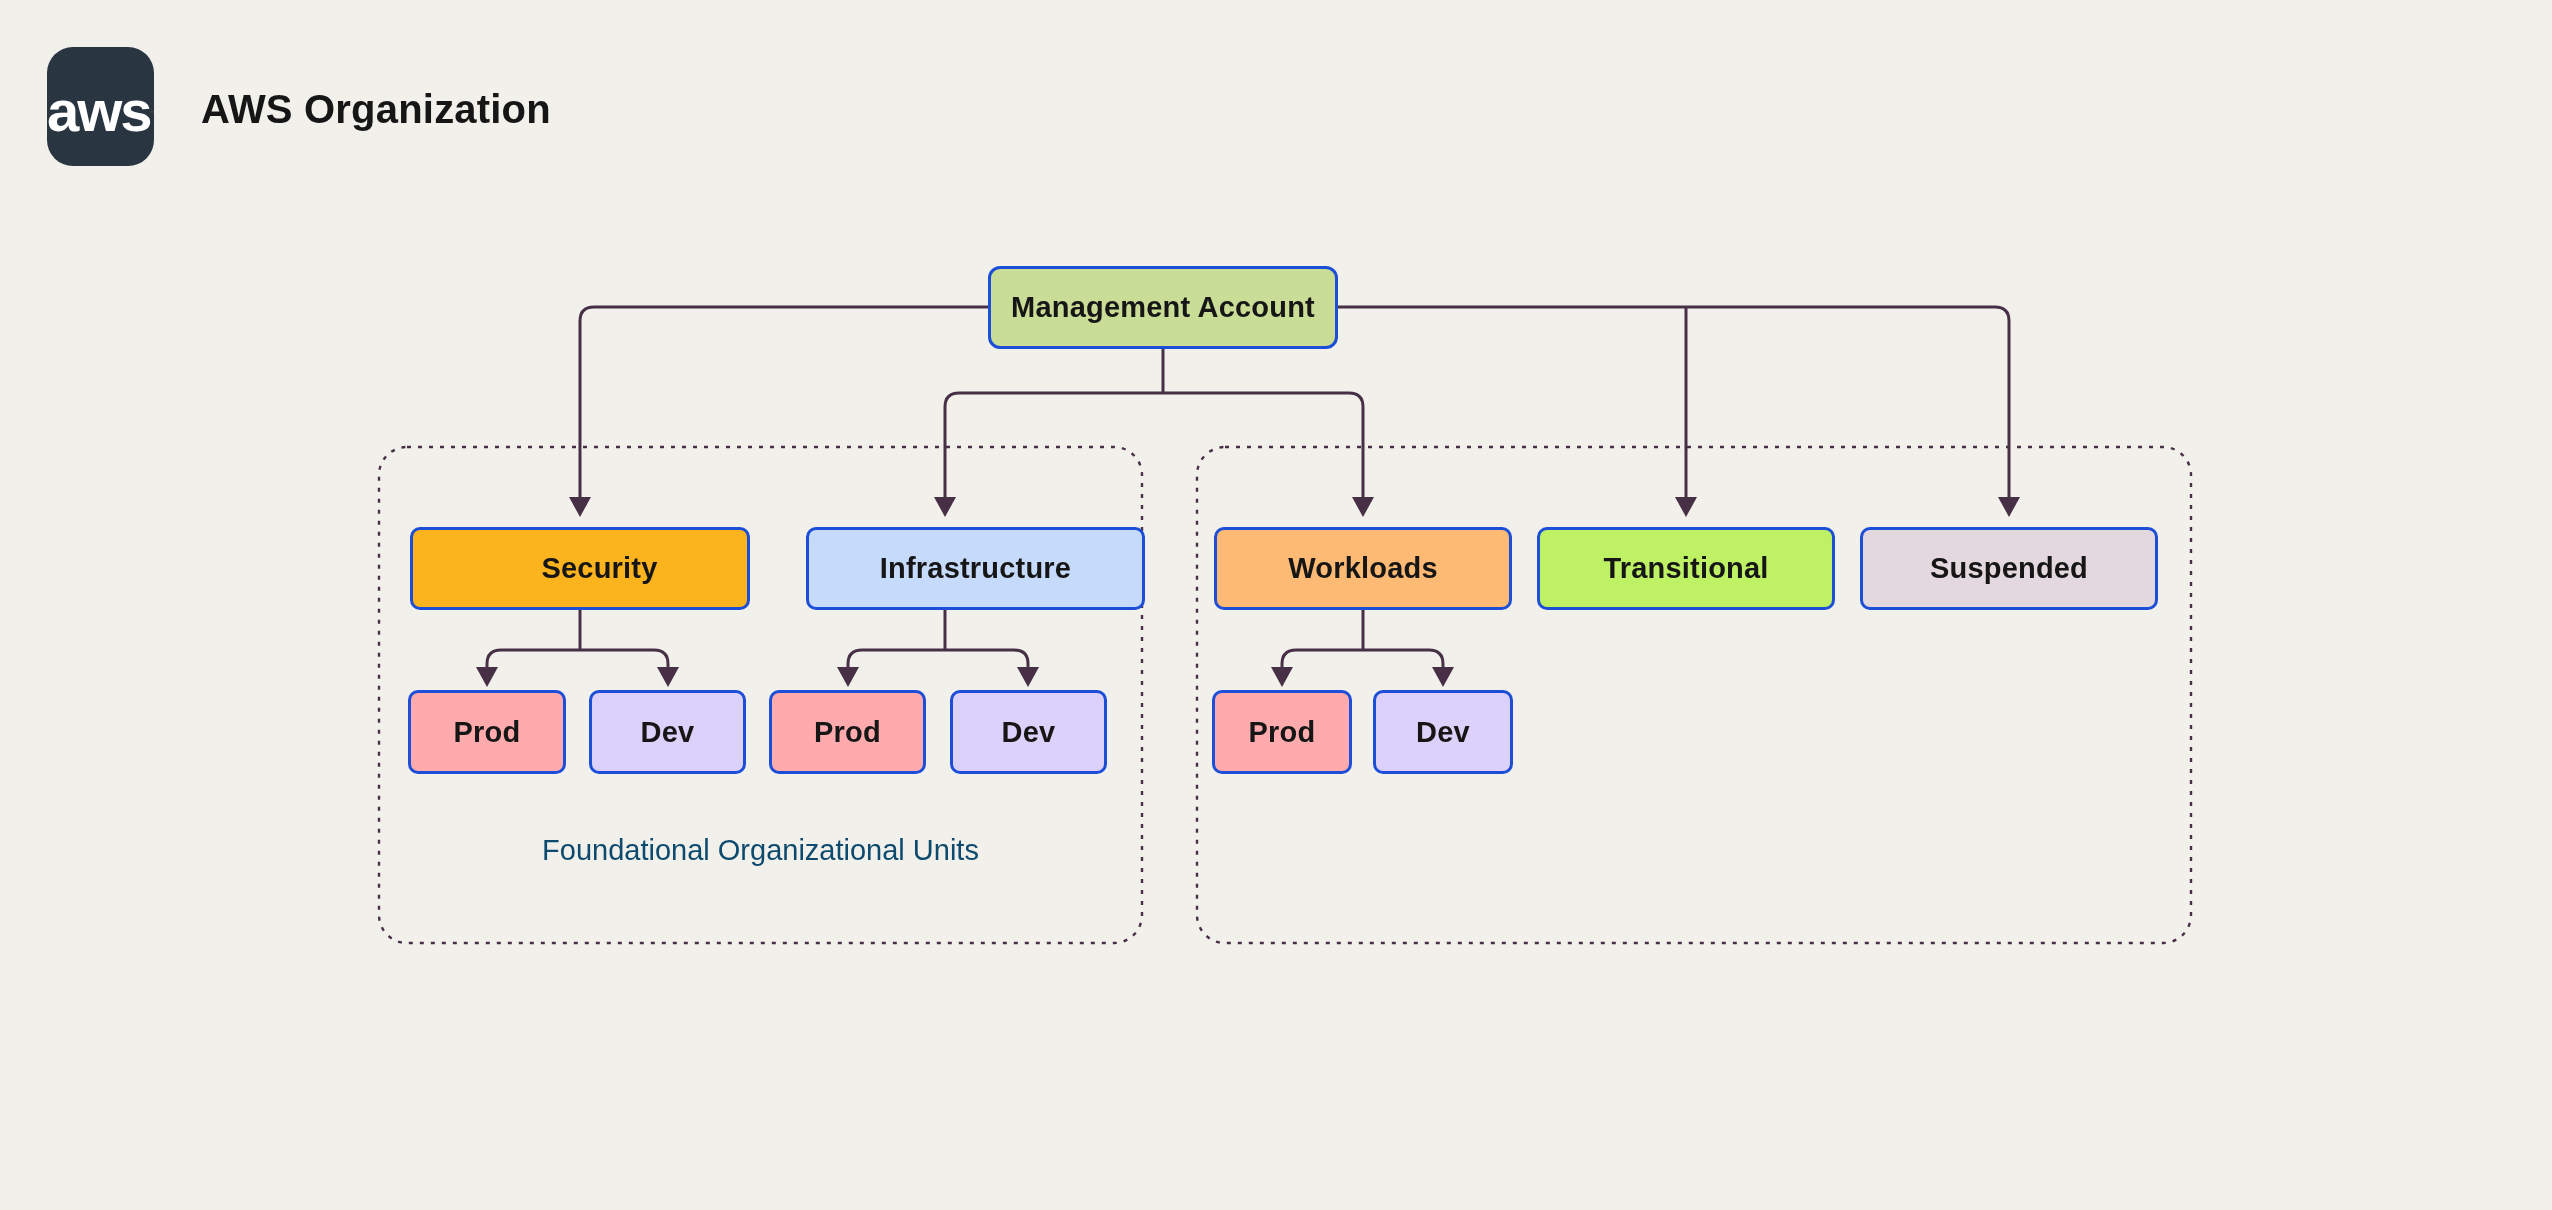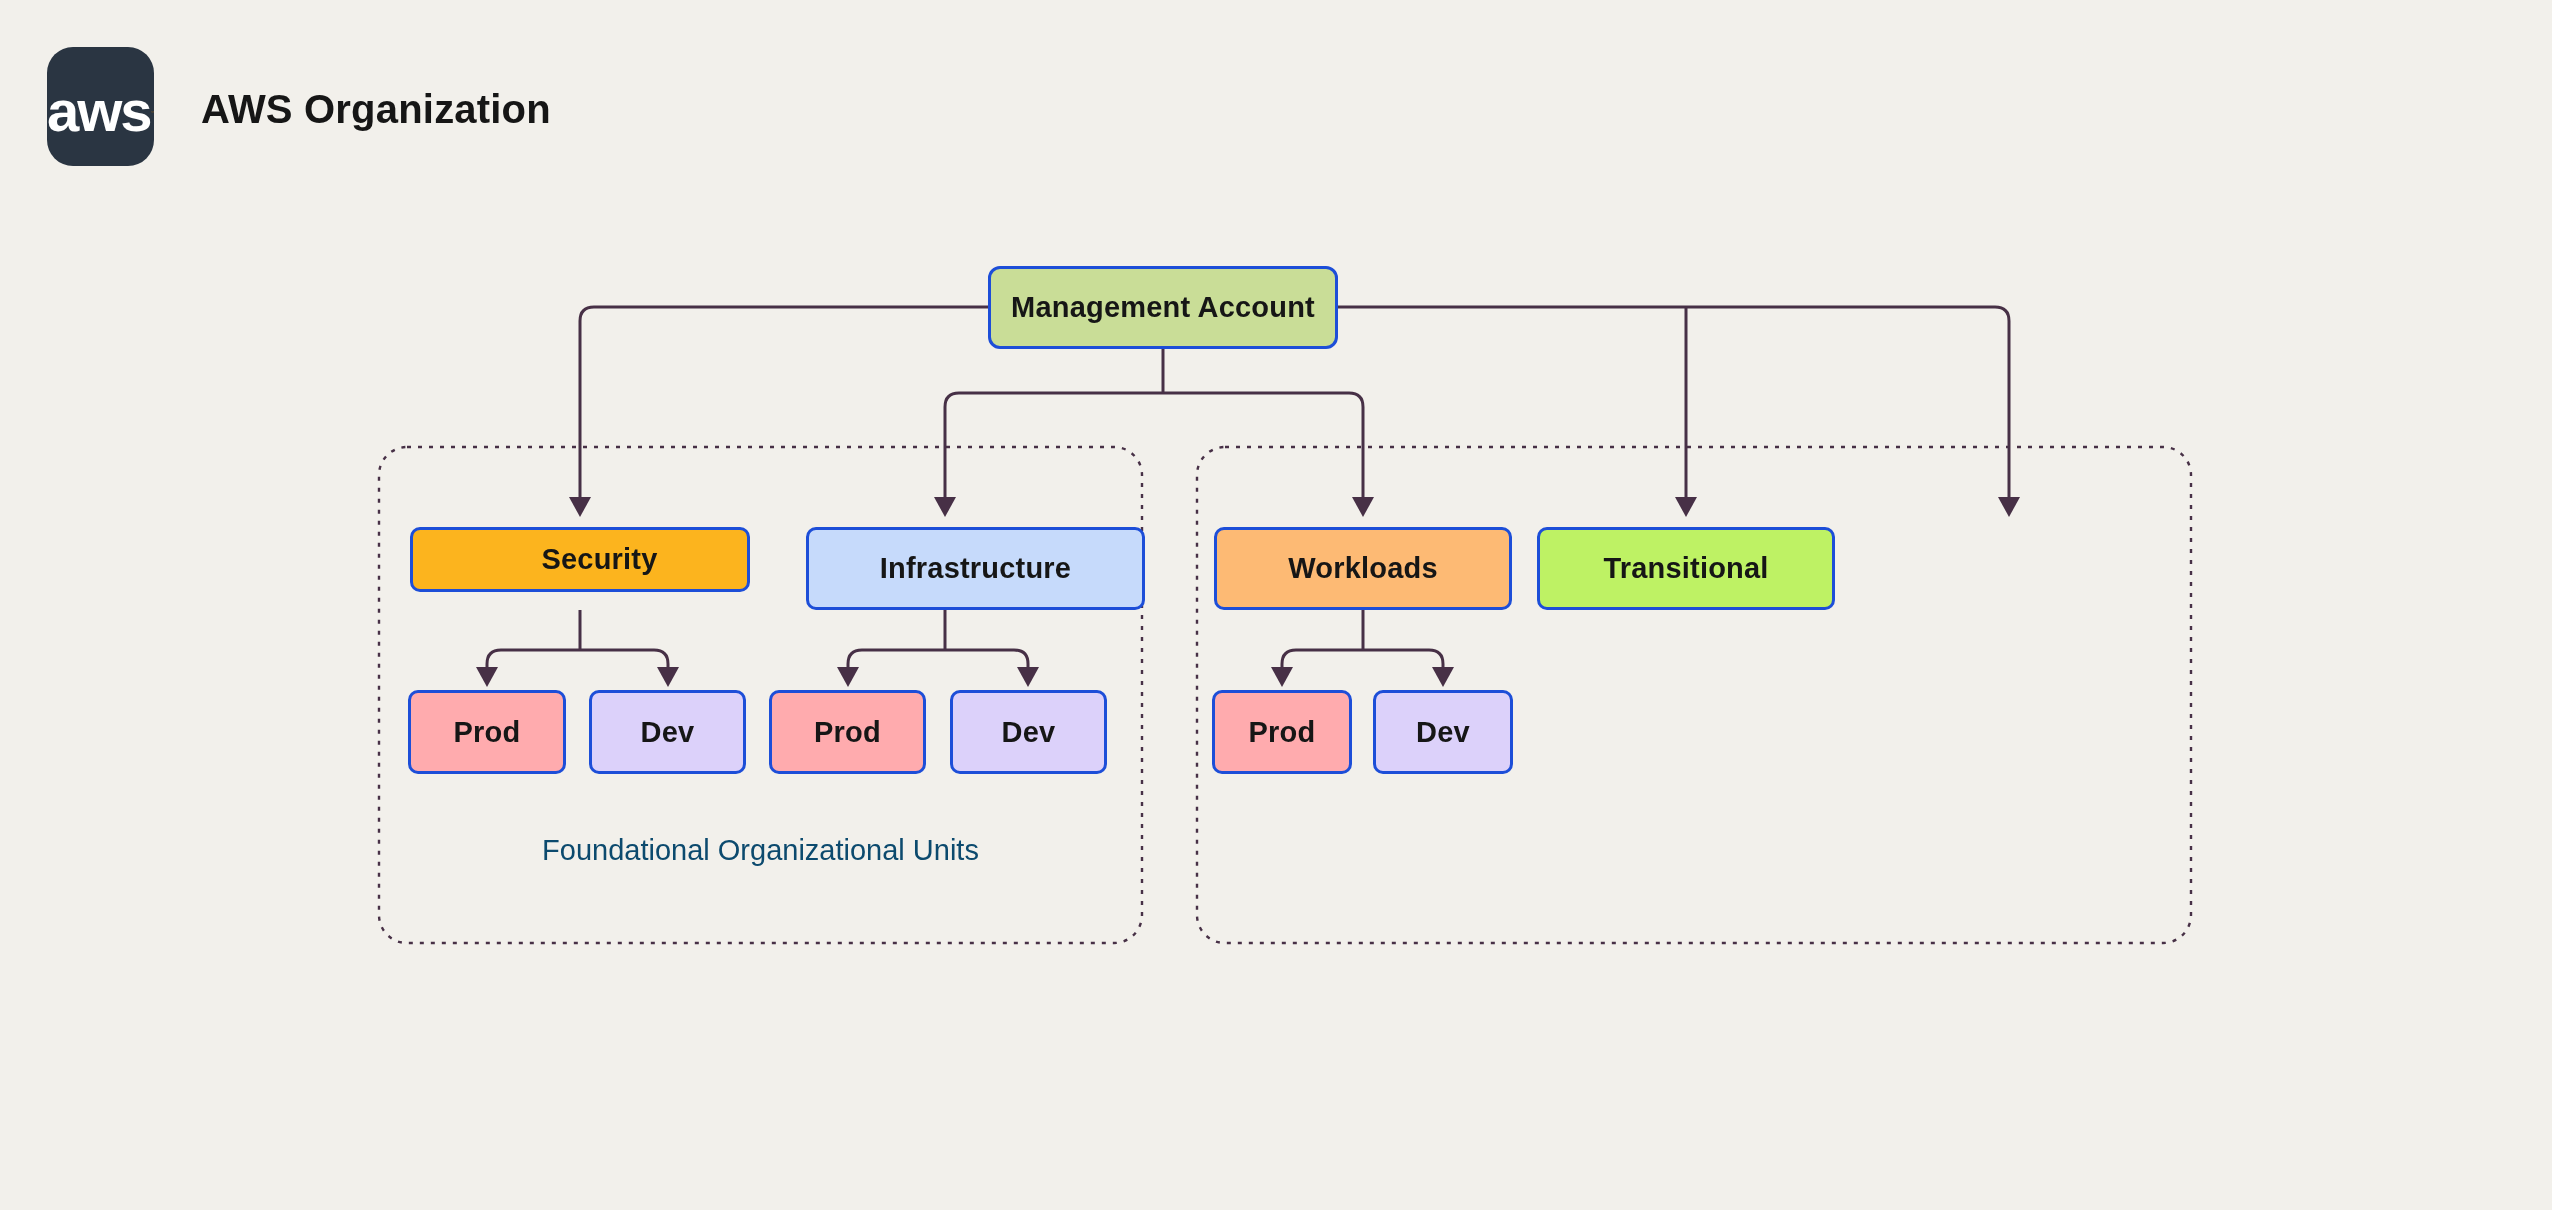--- a/index.html
+++ b/index.html
@@ -18,21 +18,21 @@
   svg.wires{position:absolute;left:0;top:0;width:2552px;height:1210px;}
   .wire{fill:none;stroke:#473046;stroke-width:3;}
   .wire-arrow{fill:#473046;stroke:none;}
   .group-border{fill:none;stroke:#473046;stroke-width:2.4;stroke-dasharray:4 7;}
 
   
   .node{position:absolute;box-sizing:border-box;border:3px solid #1d4ed8;border-radius:10px;
         display:flex;align-items:center;justify-content:center;
         font-size:29px;font-weight:700;color:#161616;letter-spacing:0.2px;}
   #n-management{left:988px;top:266px;width:350px;height:83px;border-radius:12px;}
-  #n-security{left:410px;top:527px;width:340px;height:65px;padding-left:39px;}
+  #n-security{left:410px;top:527px;width:340px;height:83px;padding-left:39px;}
   #n-infrastructure{left:776px;top:527px;width:339px;height:83px;margin-left:30px;}
   #n-workloads{left:1214px;top:527px;width:298px;height:83px;}
   #n-transitional{left:1537px;top:527px;width:298px;height:83px;}
   #n-suspended{left:1860px;top:527px;width:298px;height:83px;}
   #n-sec-prod{left:408px;top:690px;width:158px;height:84px;}
   #n-sec-dev{left:589px;top:690px;width:157px;height:84px;}
   #n-inf-prod{left:769px;top:690px;width:157px;height:84px;}
   #n-inf-dev{left:950px;top:690px;width:157px;height:84px;}
   #n-wl-prod{left:1212px;top:690px;width:140px;height:84px;}
   #n-wl-dev{left:1373px;top:690px;width:140px;height:84px;}
@@ -95,18 +95,19 @@
 
   <div class="node" id="n-security" style="background: rgb(252, 180, 30);">Security</div>
   <div class="node" id="n-infrastructure" style="background: rgb(198, 218, 251);">Infrastructure</div>
   <div class="node" id="n-sec-prod" style="background: rgb(255, 171, 174);">Prod</div>
   <div class="node" id="n-sec-dev" style="background: rgb(220, 209, 250);">Dev</div>
   <div class="node" id="n-inf-prod" style="background: rgb(255, 171, 174);">Prod</div>
   <div class="node" id="n-inf-dev" style="background: rgb(220, 209, 250);">Dev</div>
 
   <div class="node" id="n-workloads" style="background: #fdba74;">Workloads</div>
   <div class="node" id="n-transitional" style="background: #bef264;">Transitional</div>
+  <div class="node" id="n-suspended" style="background: rgb(228, 216, 223);">Suspended</div>
   <div class="node" id="n-wl-prod" style="background: rgb(255, 171, 174);">Prod</div>
   <div class="node" id="n-wl-dev" style="background: rgb(220, 209, 250);">Dev</div>
 
   <div class="group-label" id="gl-foundational">Foundational Organizational Units</div>
 
 </div>
 
 </body></html>

